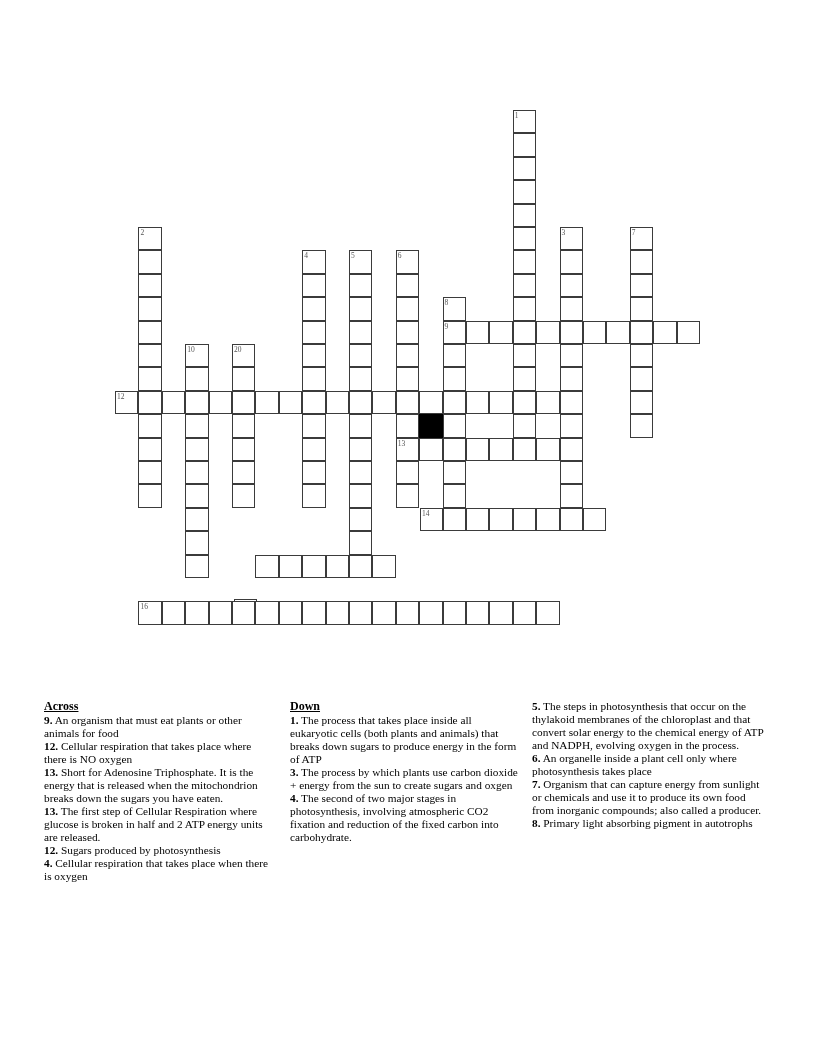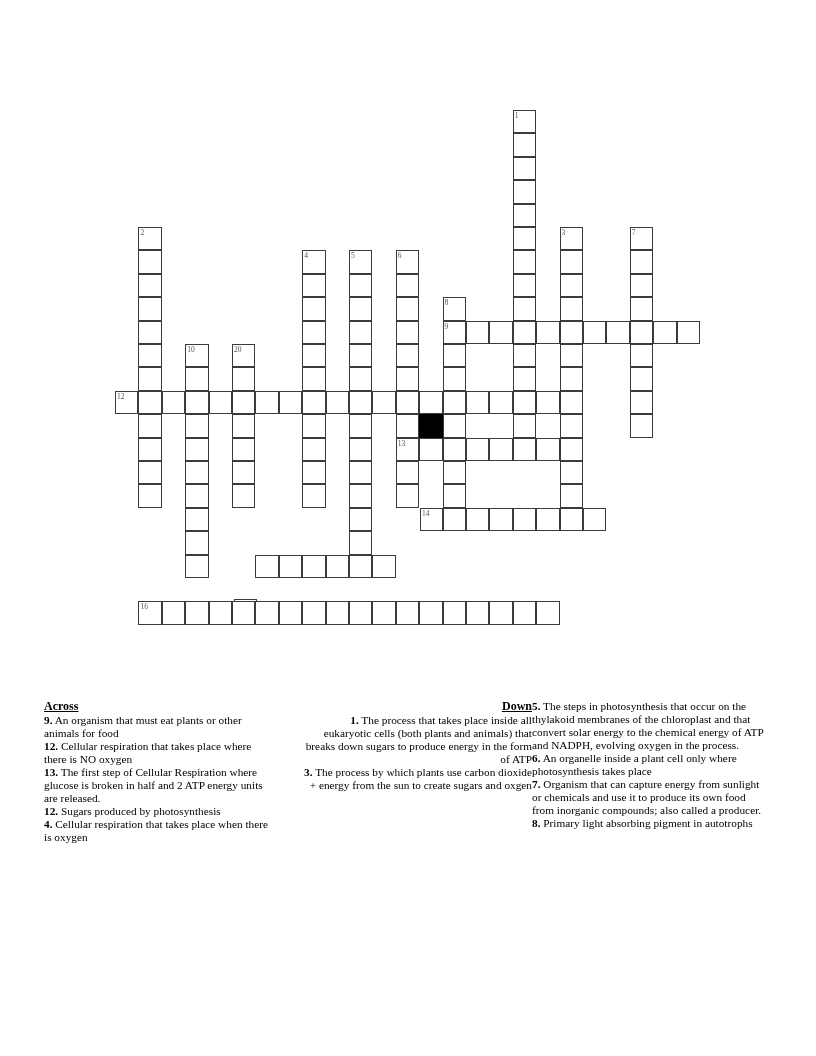--- a/index.html
+++ b/index.html
@@ -58,21 +58,21 @@
   .clues{
     position:absolute;top:700px;left:0;width:816px;height:260px;
   }
   .clue-col{
     position:absolute;top:0;
     font-family:"Liberation Serif", serif;
     font-size:11.3px;line-height:13.0px;
     text-align:left;
   }
   .col-a{left:44px;width:232px;}
-  .col-b{left:300px;width:232px;text-align:right;}
+  .col-b{left:290px;width:232px;}
   .col-c{left:532px;width:232px;}
   .clue-head{
     font-weight:bold;text-decoration:underline;
     margin-bottom:1px;font-size:12px;
   }
   .clue{margin:0 0 0 0;}
   .clue b{font-weight:bold;}
   .spacer-head{height:0px;}
 </style>
 </head>
@@ -282,31 +282,33 @@
       <div class="cell block" style="left: 304.2px; top: 304.2px;"></div>
     </div>
 
   <div class="clues">
 
     <div class="clue-col col-a">
       <div class="clue-head">Across</div>
       <div id="across-list">
           <div class="clue"><b>9.</b><span> An organism that must eat plants or other animals for food</span></div>
           <div class="clue"><b>12.</b><span> Cellular respiration that takes place where there is NO oxygen</span></div>
+          <div class="clue"><b>13.</b><span> Short for Adenosine Triphosphate. It is the energy that is released when the mitochondrion breaks down the sugars you have eaten.</span></div>
           <div class="clue"><b>13.</b><span> The first step of Cellular Respiration where glucose is broken in half and 2 ATP energy units are released.</span></div>
           <div class="clue"><b>12.</b><span> Sugars produced by photosynthesis</span></div>
           <div class="clue"><b>4.</b><span> Cellular respiration that takes place when there is oxygen</span></div>
         </div>
     </div>
 
     <div class="clue-col col-b">
       <div class="clue-head">Down</div>
       <div id="down-list">
           <div class="clue"><b>1.</b><span> The process that takes place inside all eukaryotic cells (both plants and animals) that breaks down sugars to produce energy in the form of ATP</span></div>
           <div class="clue"><b>3.</b><span> The process by which plants use carbon dioxide + energy from the sun to create sugars and oxgen</span></div>
+          <div class="clue"><b>4.</b><span> The second of two major stages in photosynthesis, involving atmospheric CO2 fixation and reduction of the fixed carbon into carbohydrate.</span></div>
         </div>
     </div>
 
     <div class="clue-col col-c">
       <div class="spacer-head"></div>
       <div id="down2-list">
           <div class="clue"><b>5.</b><span> The steps in photosynthesis that occur on the thylakoid membranes of the chloroplast and that convert solar energy to the chemical energy of ATP and NADPH, evolving oxygen in the process.</span></div>
           <div class="clue"><b>6.</b><span> An organelle inside a plant cell only where photosynthesis takes place</span></div>
           <div class="clue"><b>7.</b><span> Organism that can capture energy from sunlight or chemicals and use it to produce its own food from inorganic compounds; also called a producer.</span></div>
           <div class="clue"><b>8.</b><span> Primary light absorbing pigment in autotrophs</span></div>

